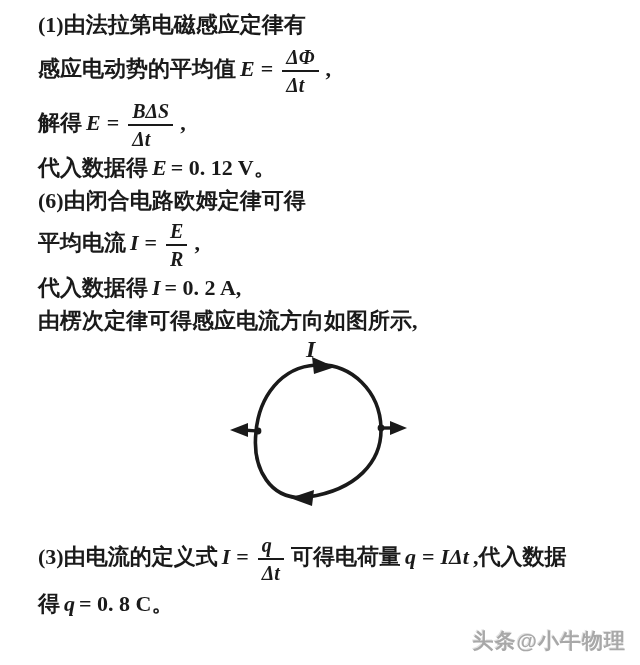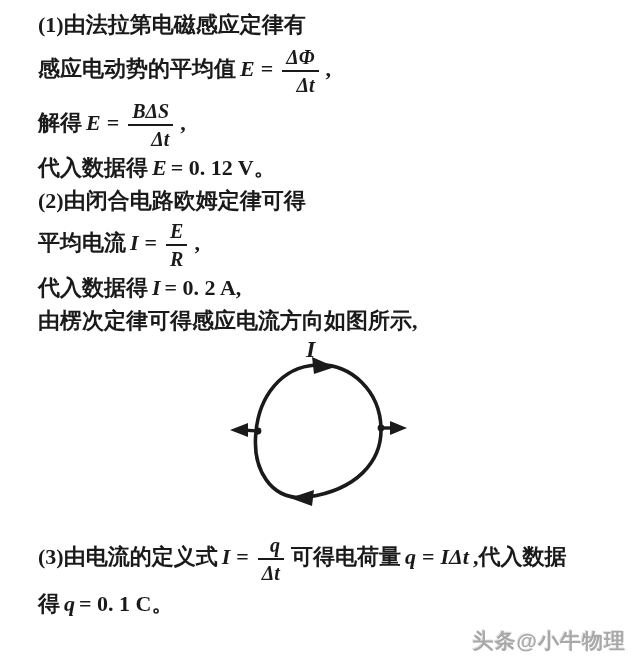--- a/index.html
+++ b/index.html
@@ -31,21 +31,21 @@
     font-family: "Liberation Serif", "DejaVu Serif", serif;
     font-style: italic;
     font-weight: 700;
     margin: 0 4px;
   }
   .eq { margin: 0 2px; }
   
   .frac {
     display: inline-block;
     vertical-align: middle;
-    text-align: right;
+    text-align: left;
     font-size: 20px;
     line-height: 22px;
     margin: 0 3px;
   }
   .frac .num {
     display: block;
     padding: 1px 4px 2px 4px;
     border-bottom: 2.5px solid #1a1a1a;
   }
   .frac .den {
@@ -82,21 +82,21 @@
 
 
   <div class="line sp3">
     <span>解得</span><span class="mi">E</span><span class="eq">=</span><span class="frac"><span class="num mi">BΔS</span><span class="den mi">Δt</span></span><span>,</span>
   </div>
 
   <div class="line sp3">
     <span>代入数据得</span><span class="mi">E</span><span>= 0. 12 V。</span>
   </div>
 
-  <div class="line sp3"><span>(2)由闭合电路欧姆定律可得</span></div>
+  <div class="line sp3"><span>(6)由闭合电路欧姆定律可得</span></div>
 
   <div class="line sp3">
     <span>平均电流</span><span class="mi">I</span><span class="eq">=</span><span class="frac"><span class="num mi">E</span><span class="den mi">R</span></span><span>,</span>
   </div>
 
   <div class="line sp3">
     <span>代入数据得</span><span class="mi">I</span><span>= 0. 2 A,</span>
   </div>
 
   <div class="line sp3"><span>由楞次定律可得感应电流方向如图所示,</span></div>
@@ -122,18 +122,18 @@
     <polygon points="407,88 390,81 390,95" fill="#1a1a1a"></polygon>
 
     <text x="306" y="17" font-size="24" font-weight="bold" font-style="italic" font-family="Liberation Serif, DejaVu Serif, serif" fill="#1a1a1a">I</text>
   </svg>
 
   <div class="line sp3">
     <span>(3)由电流的定义式</span><span class="mi">I</span><span class="eq">=</span><span class="frac"><span class="num mi">q</span><span class="den mi">Δt</span></span><span>可得电荷量</span><span class="mi">q</span><span class="eq">=</span><span class="mi">IΔt</span><span>,代入数据</span>
   </div>
 
   <div class="line sp2">
-    <span>得</span><span class="mi">q</span><span>= 0. 1 C。</span>
+    <span>得</span><span class="mi">q</span><span>= 0. 8 C。</span>
   </div>
 
   <div class="watermark">头条@小牛物理</div>
 
 </div>
 
 </body></html>

